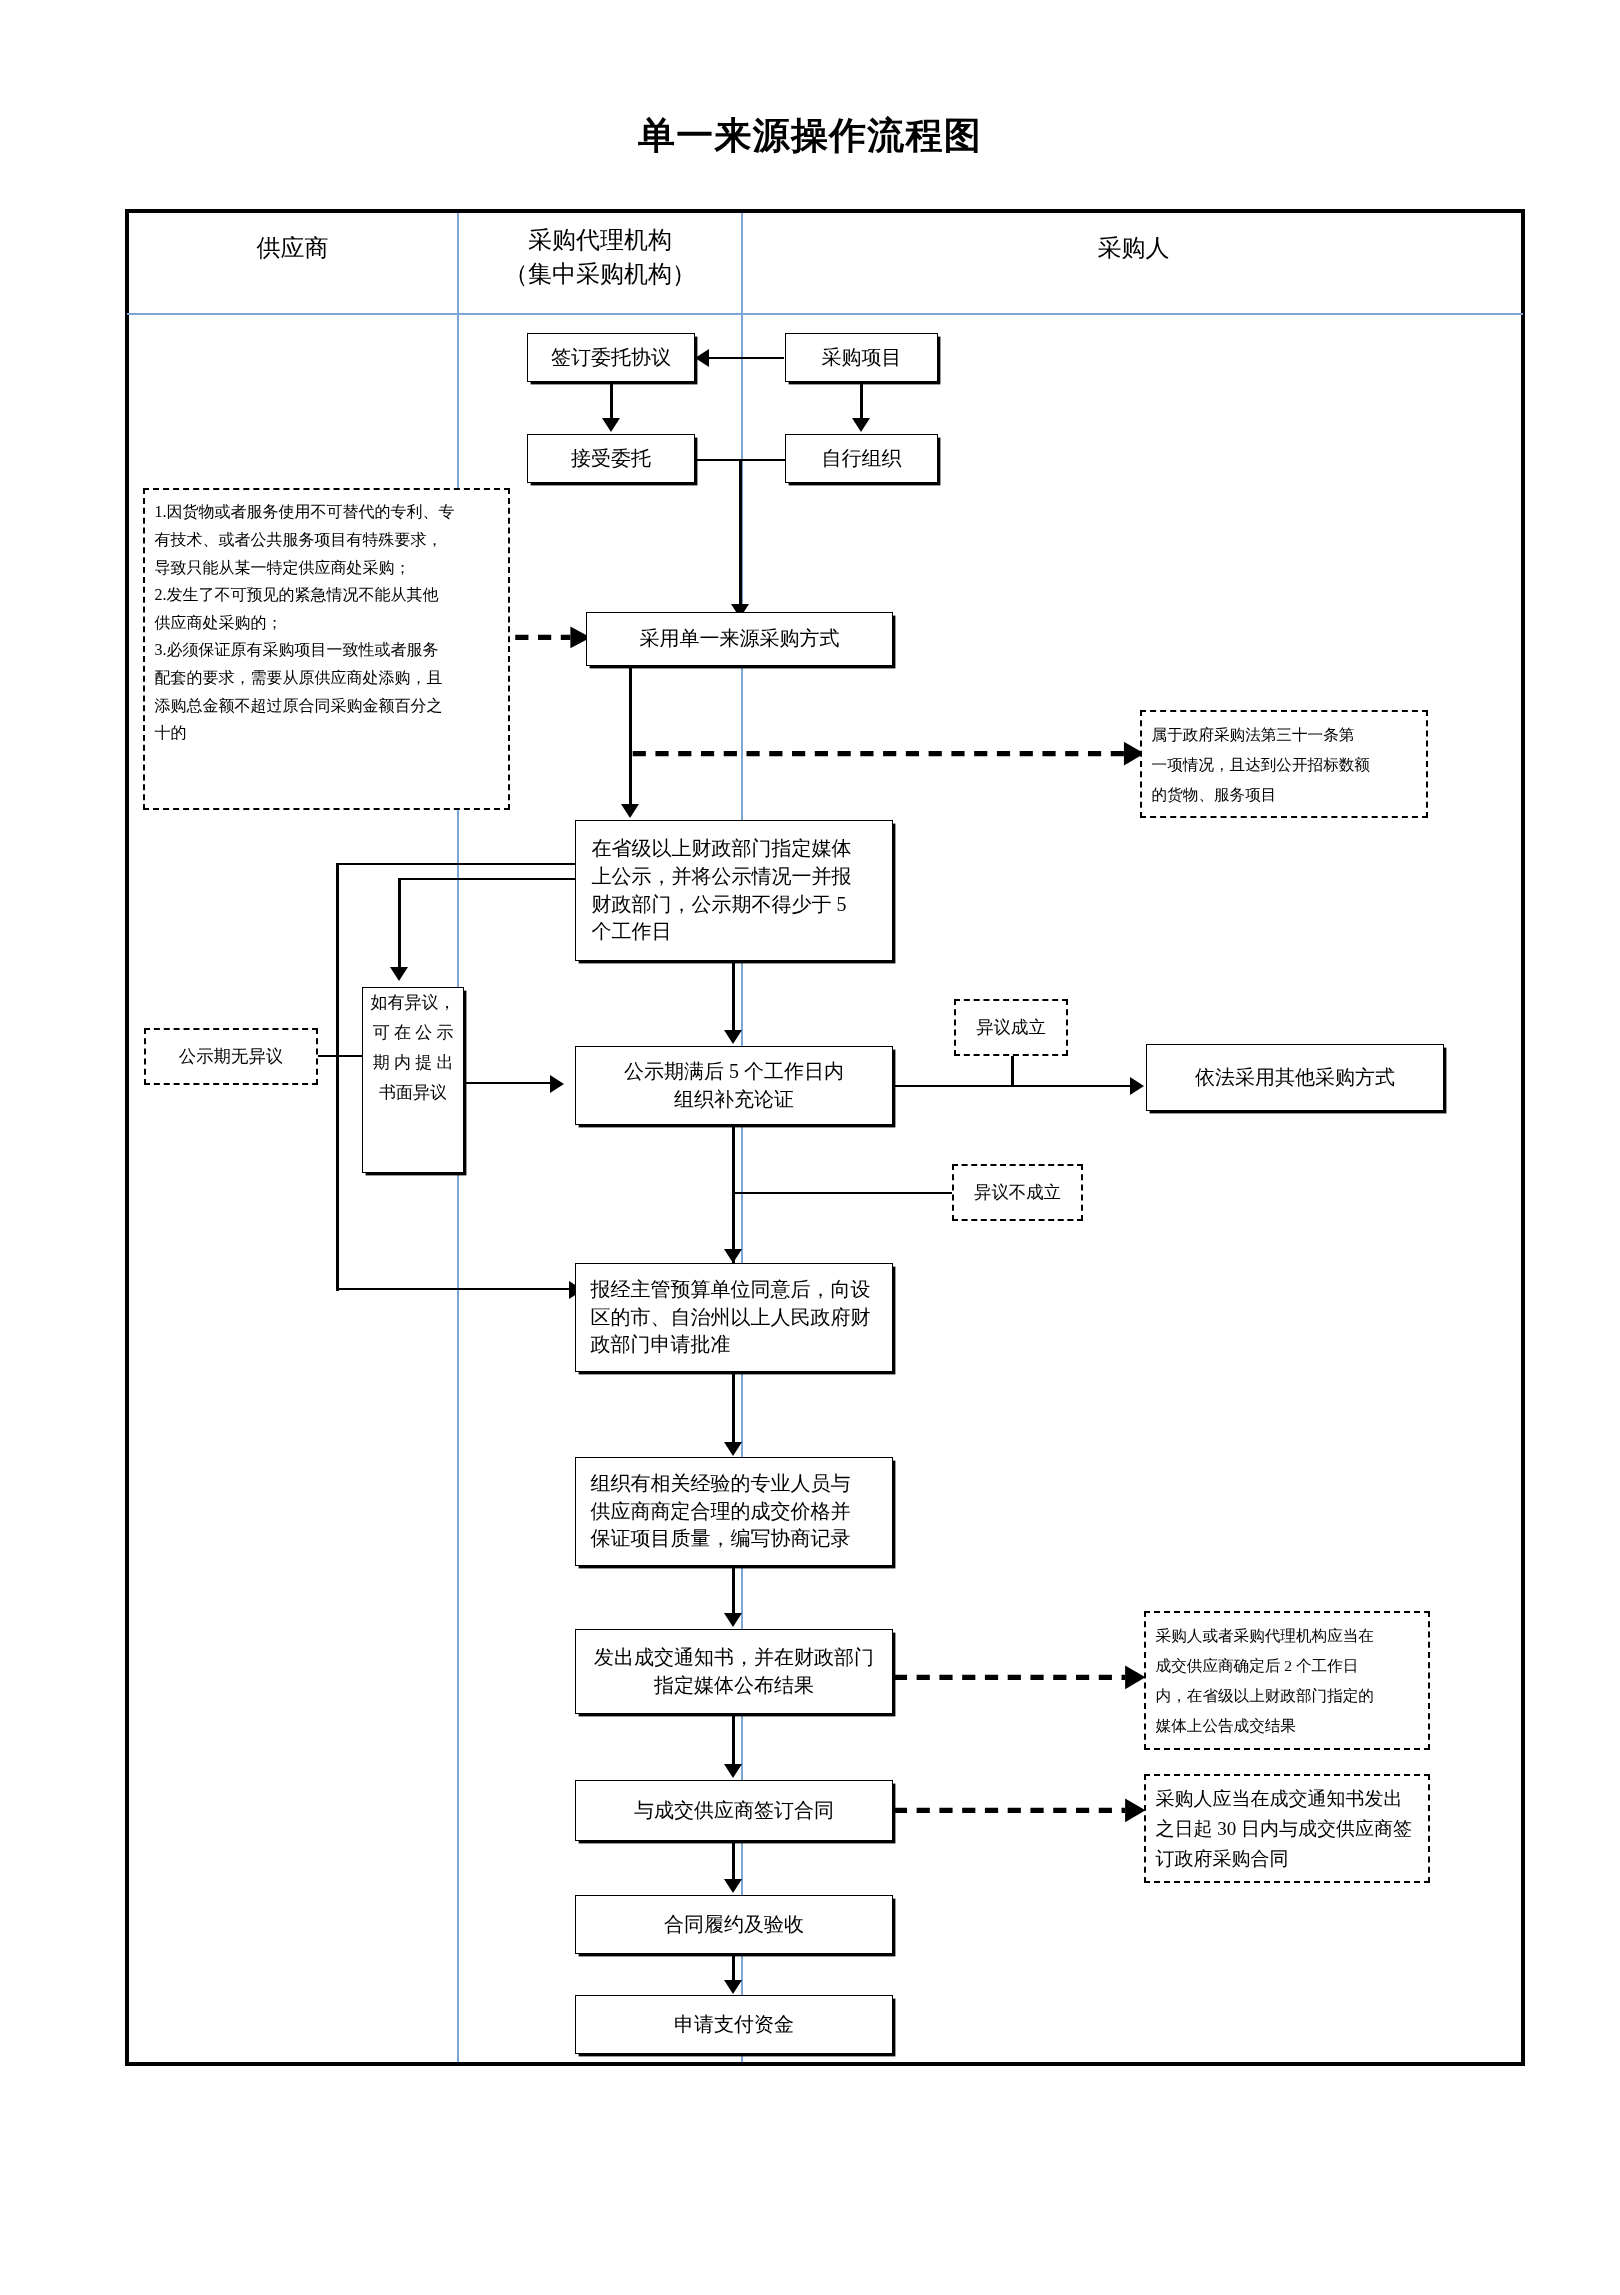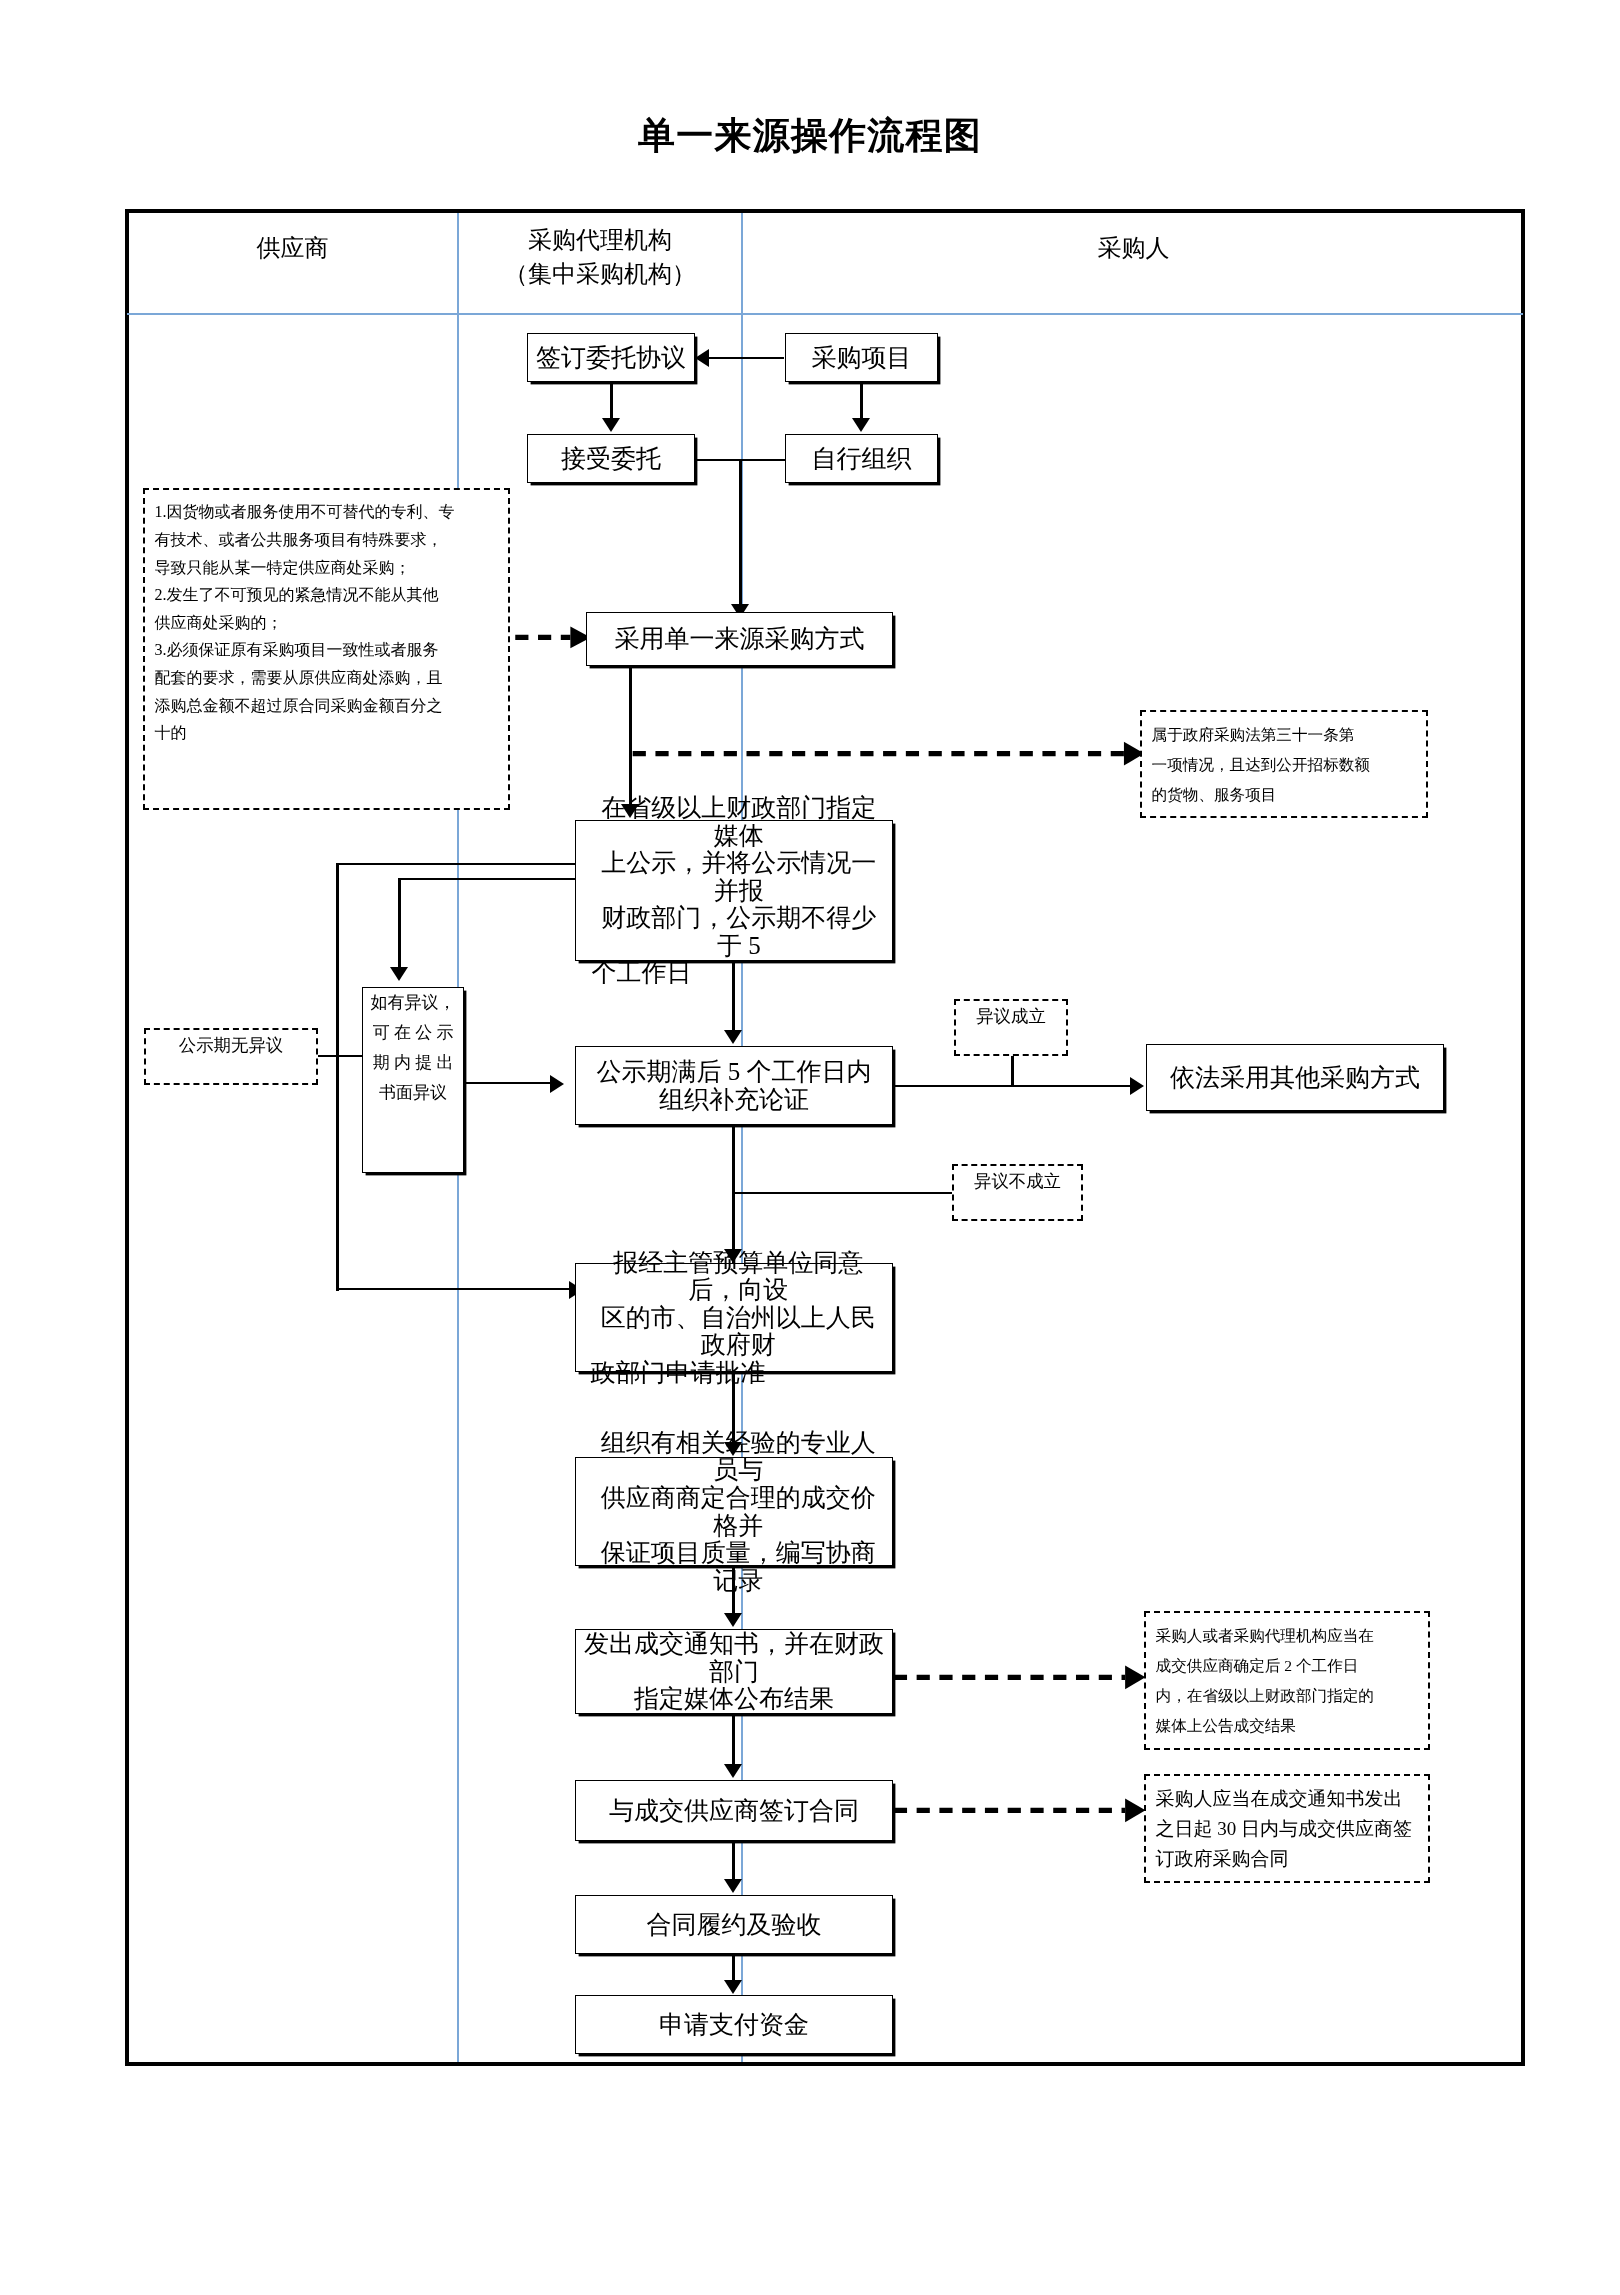--- a/index.html
+++ b/index.html
@@ -20,31 +20,31 @@
 
   .lane-title{
     position:absolute;text-align:center;font-size:24px;line-height:34px;
     font-family:"Liberation Serif","DejaVu Serif",serif;
   }
 
   
   .box{
     position:absolute;box-sizing:border-box;border:1.8px solid #000;background:#fff;
     display:flex;align-items:center;justify-content:center;text-align:center;
-    font-size:25px;line-height:27.6px;padding:2.4px 6px;z-index:5;
+    font-size:20px;line-height:27.6px;padding:2.4px 6px;z-index:5;
   }
   .box.shadow{box-shadow:3px 3px 0 -0.6px #000;}
   .box .t{display:block;width:100%;}
 
   
   .note{
     position:absolute;box-sizing:border-box;border:2.4px dashed #000;background:#fff;
     font-size:16px;line-height:27.6px;padding:8.4px 9.6px;text-align:left;z-index:5;
   }
-  .note.ctr{display:flex;justify-content:center;text-align:center;padding:2.4px;}
+  .note.ctr{display:flex;align-items:center;justify-content:center;text-align:center;padding:2.4px;}
 
   
   .vbox{
     position:absolute;box-sizing:border-box;border:1.8px solid #000;background:#fff;
     font-size:17px;line-height:30px;text-align:center;z-index:5;
     display:flex;align-items:flex-start;justify-content:center;
     box-shadow:3px 3px 0 -0.6px #000;
   }
 
   

